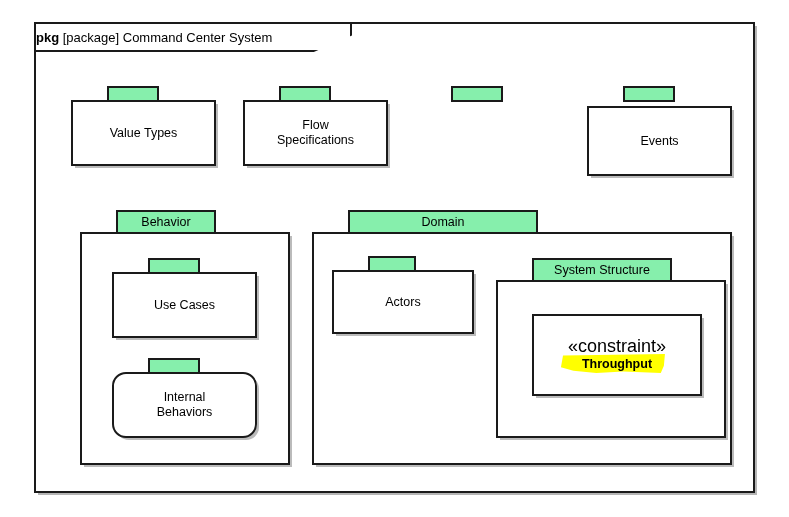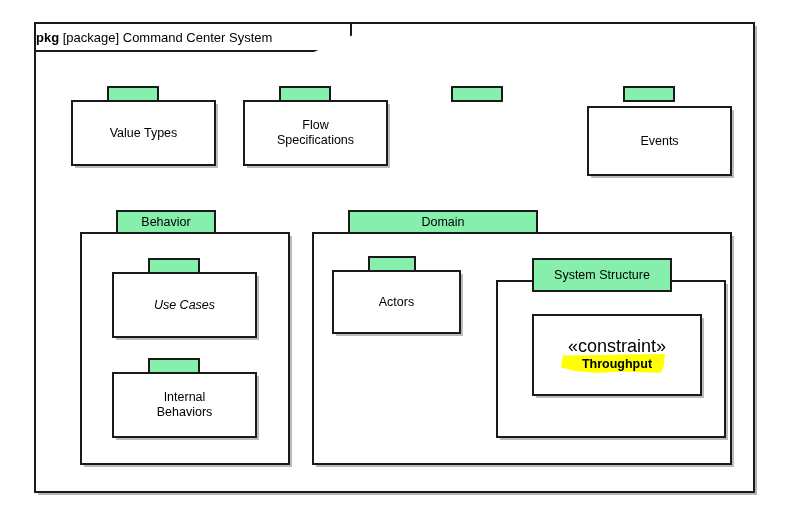--- a/index.html
+++ b/index.html
@@ -181,51 +181,51 @@
     </div>
 
     <div class="pkg" style="left:44px; top:186px; width:210px; height:255px;">
       <div class="pkg-tab" style="width:100px; height:24px;">
         <span class="tab-label">Behavior</span>
       </div>
       <div class="pkg-body" style="top:22px; width:210px; height:233px; display:block;">
 
         <div class="pkg" style="left:30px; top:24px; width:145px; height:80px;">
           <div class="pkg-tab" style="width:52px; height:16px;"></div>
-          <div class="pkg-body" style="top:14px; width:145px; height:66px;font-style:italic;">
+          <div class="pkg-body" style="top:14px; width:145px; height:66px;">
             <span class="pkg-label">Use Cases</span>
           </div>
         </div>
 
         <div class="pkg" style="left:30px; top:124px; width:145px; height:80px;">
           <div class="pkg-tab" style="width:52px; height:16px;"></div>
-          <div class="pkg-body" style="top:14px; width:145px; height:66px;">
+          <div class="pkg-body" style="top:14px; width:145px; height:66px;border-radius:14px;">
             <span class="pkg-label">Internal
 Behaviors</span>
           </div>
         </div>
 
       </div>
     </div>
 
     <div class="pkg" style="left:276px; top:186px; width:420px; height:255px;">
       <div class="pkg-tab" style="width:190px; height:24px;">
         <span class="tab-label">Domain</span>
       </div>
       <div class="pkg-body" style="top:22px; width:420px; height:233px; display:block;">
 
         <div class="pkg" style="left:18px; top:22px; width:123px; height:78px;">
           <div class="pkg-tab" style="width:48px; height:16px;"></div>
-          <div class="pkg-body" style="top:14px; width:129px; height:64px;">
+          <div class="pkg-body" style="top:14px; width:142px; height:64px;">
             <span class="pkg-label">Actors</span>
           </div>
         </div>
 
         <div class="pkg" style="left:182px; top:24px; width:230px; height:180px;">
-          <div class="pkg-tab" style="width:140px; height:34px;">
+          <div class="pkg-tab" style="width:140px; height:24px;">
             <span class="tab-label">System Structure</span>
           </div>
           <div class="pkg-body" style="top:22px; width:230px; height:158px; display:block;">
 
             <div class="plainbox" style="left:34px; top:32px; width:170px; height:82px;">
               <span class="stereotype">«constraint»</span>
               <span class="highlight-wrap">
                 <span class="marker" style="background: rgb(255, 255, 0);"></span>
                 <span class="constraint-name">Throughput</span>
               </span>

